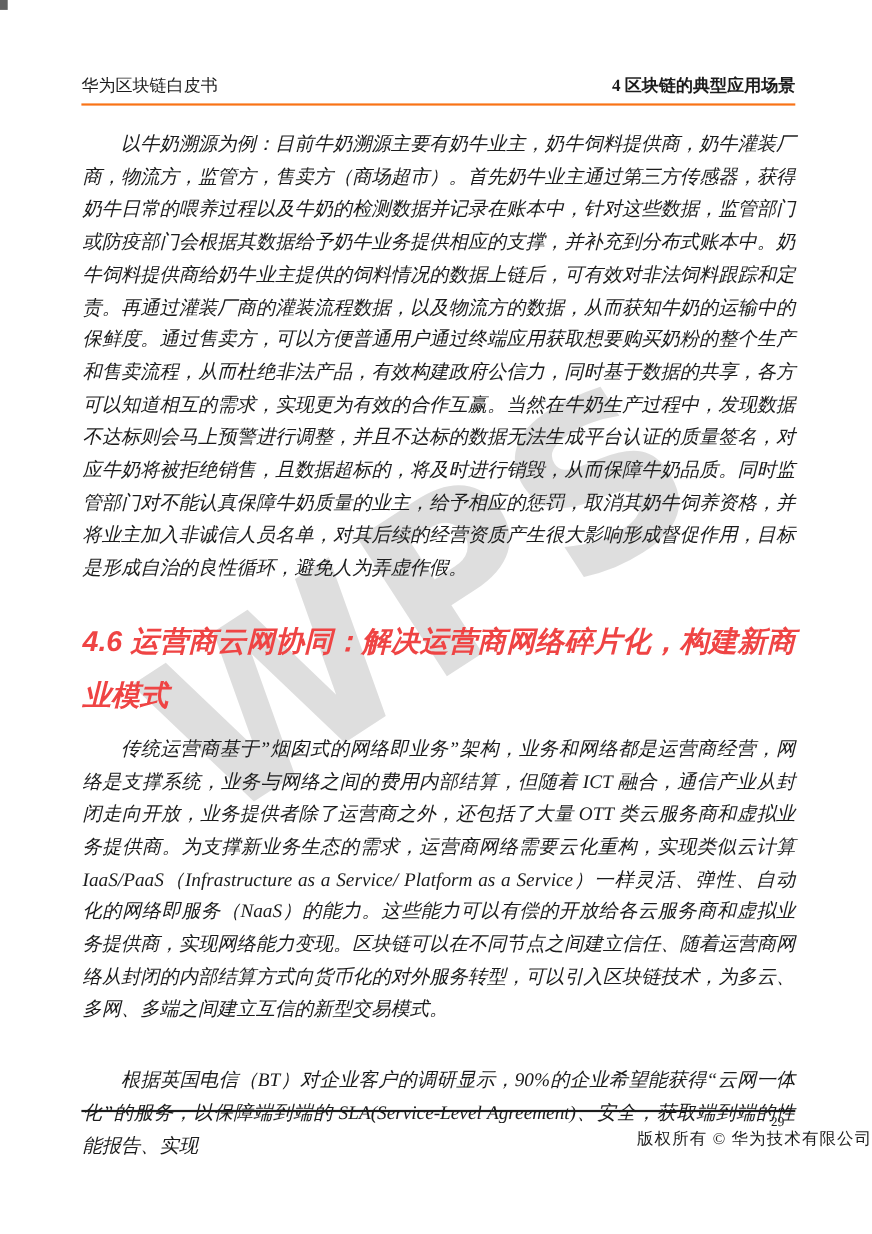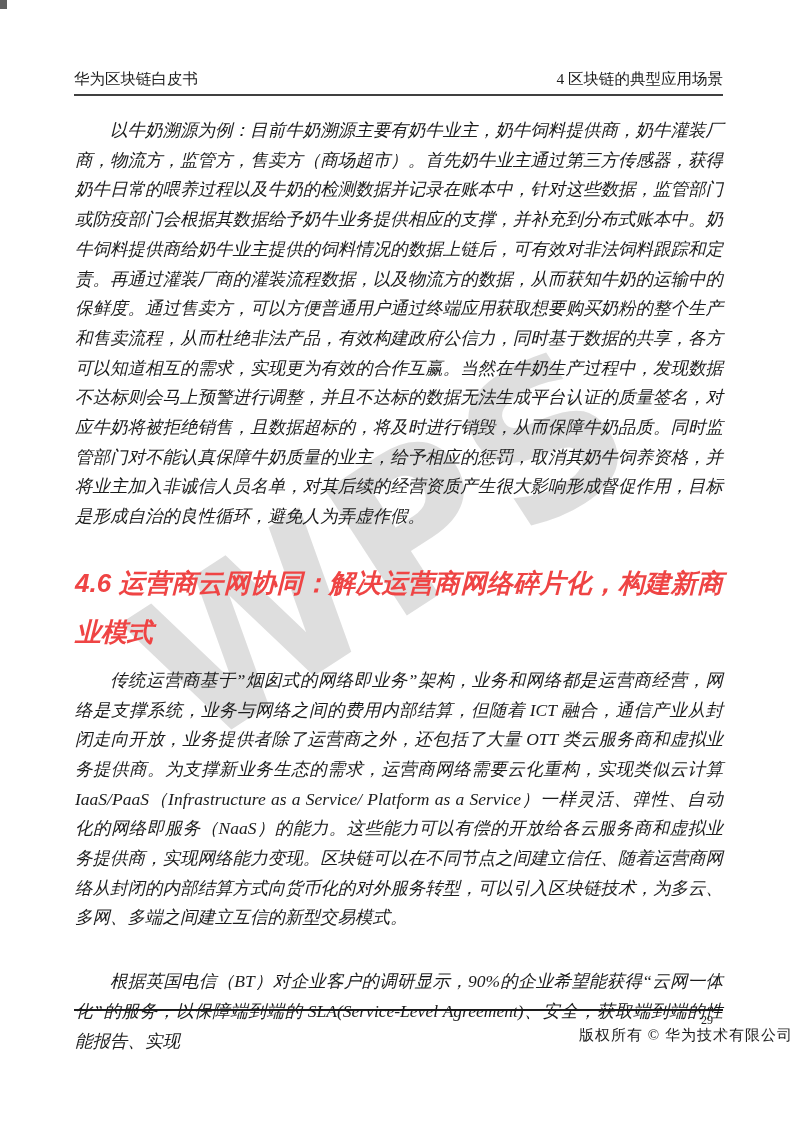--- a/index.html
+++ b/index.html
@@ -16,24 +16,24 @@
   .corner-artifact{
     position:absolute;top:0;left:0;width:7px;height:9px;
     background:#3a3a3a;opacity:.8;
   }
   
   .header{
     position:absolute;top:70px;left:74px;right:70px;
     display:flex;justify-content:space-between;align-items:flex-end;
     font-size:15.5px;line-height:18px;
     padding-bottom:6px;
-    border-bottom:2px solid #404040;
+    border-bottom:2px solid #f97316;
   }
   .header .h-left{font-weight:500;}
-  .header .h-right{font-weight:400;}
+  .header .h-right{font-weight:700;}
   
   .watermark{
     position:absolute;left:85px;top:345px;width:600px;height:400px;
     display:flex;align-items:center;justify-content:center;
     transform:rotate(-33deg);
     font-family:"DejaVu Sans","Liberation Sans",sans-serif;
     font-weight:900;
     font-size:205px;
     letter-spacing:6px;
     color:rgba(90,90,90,0.20);

